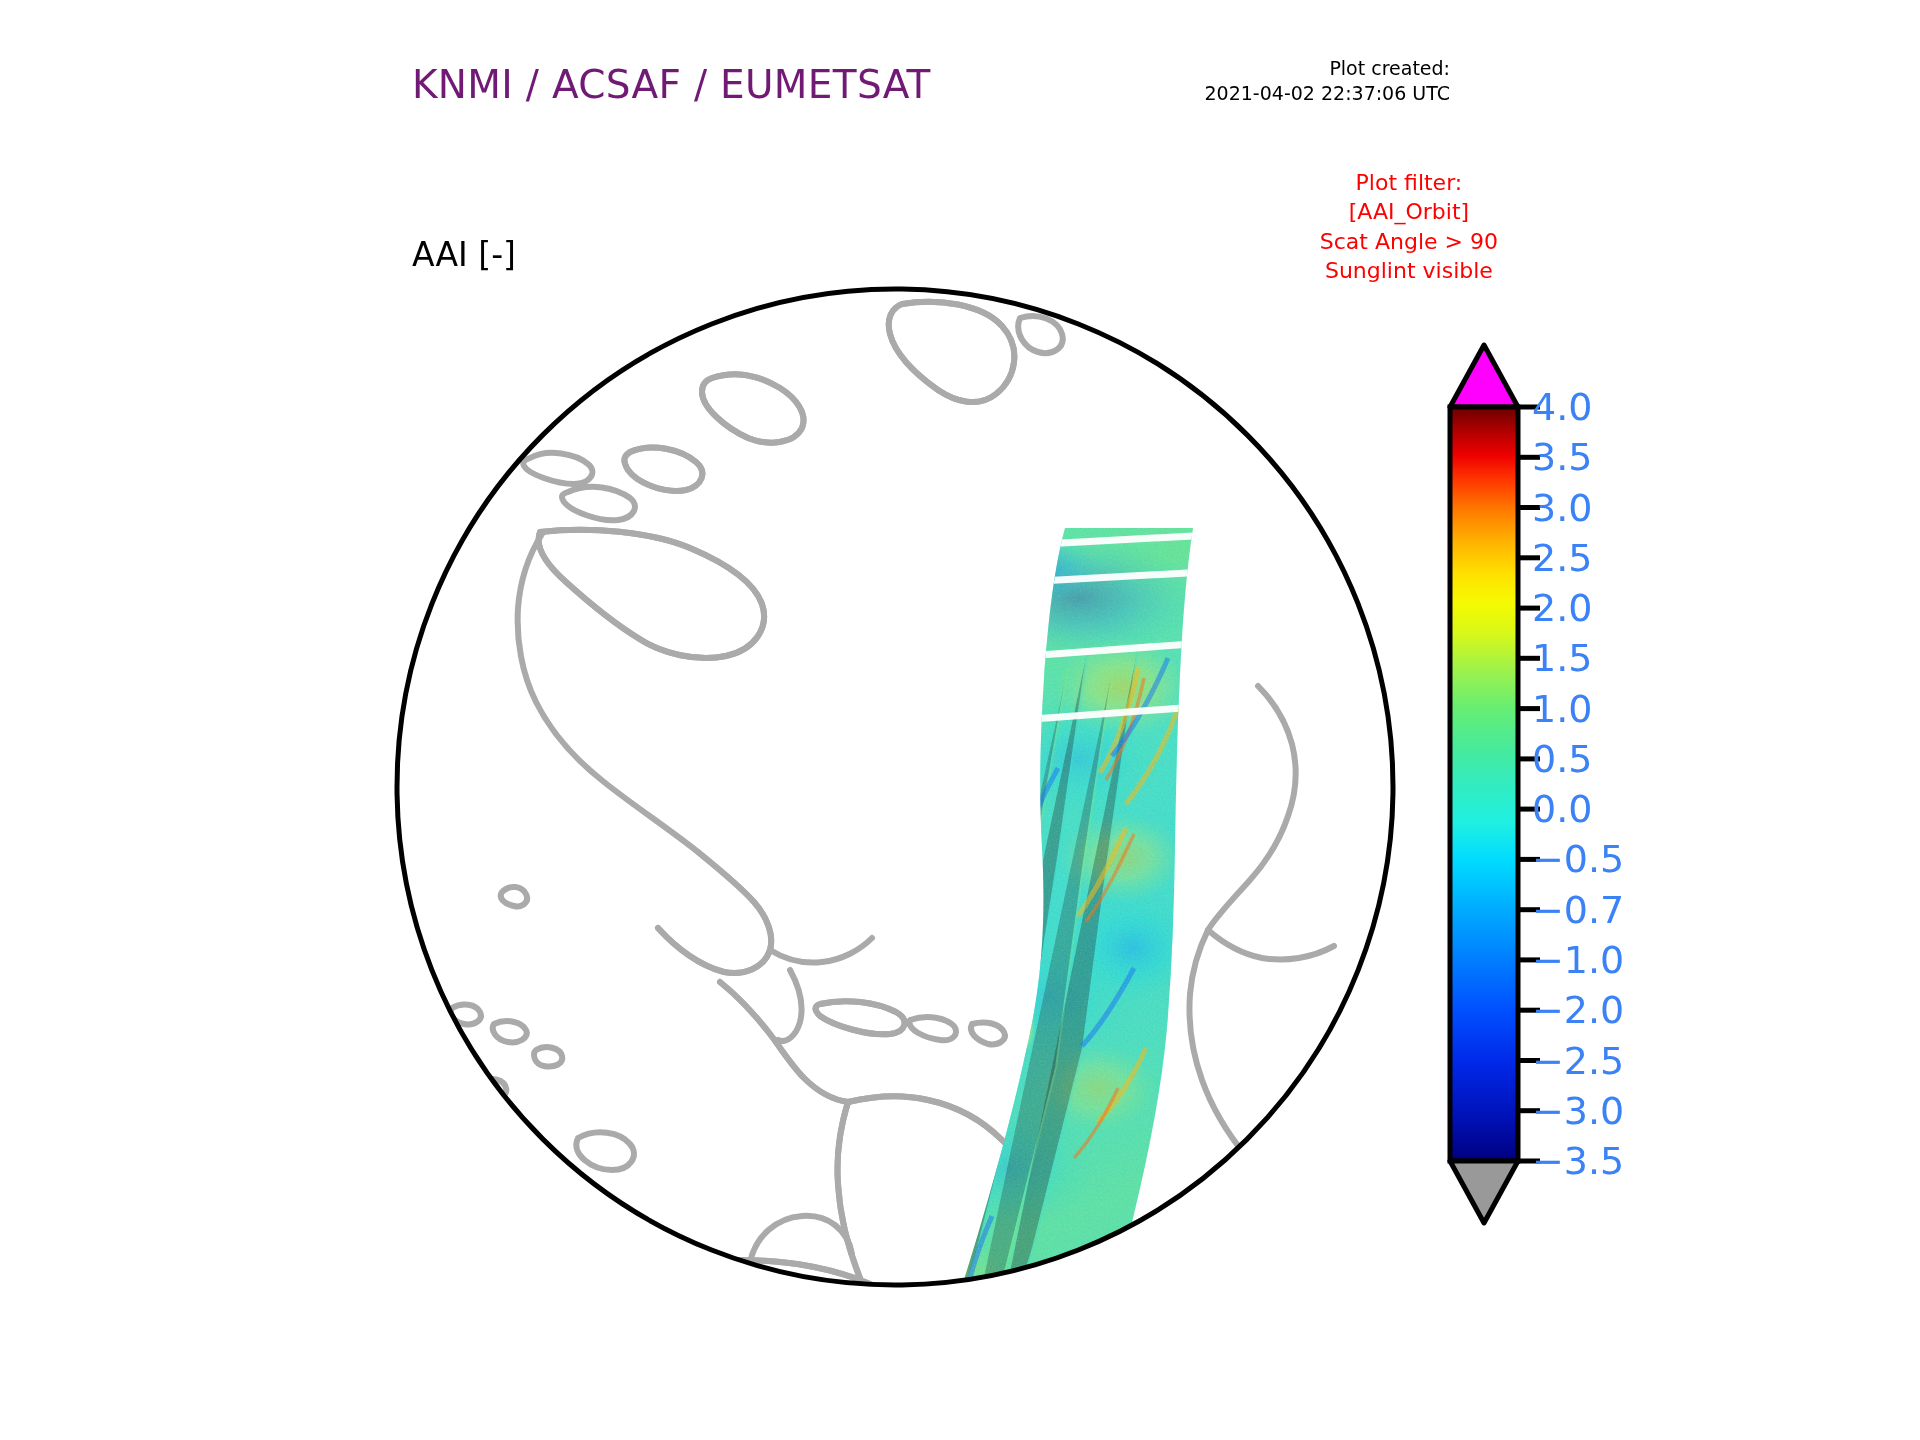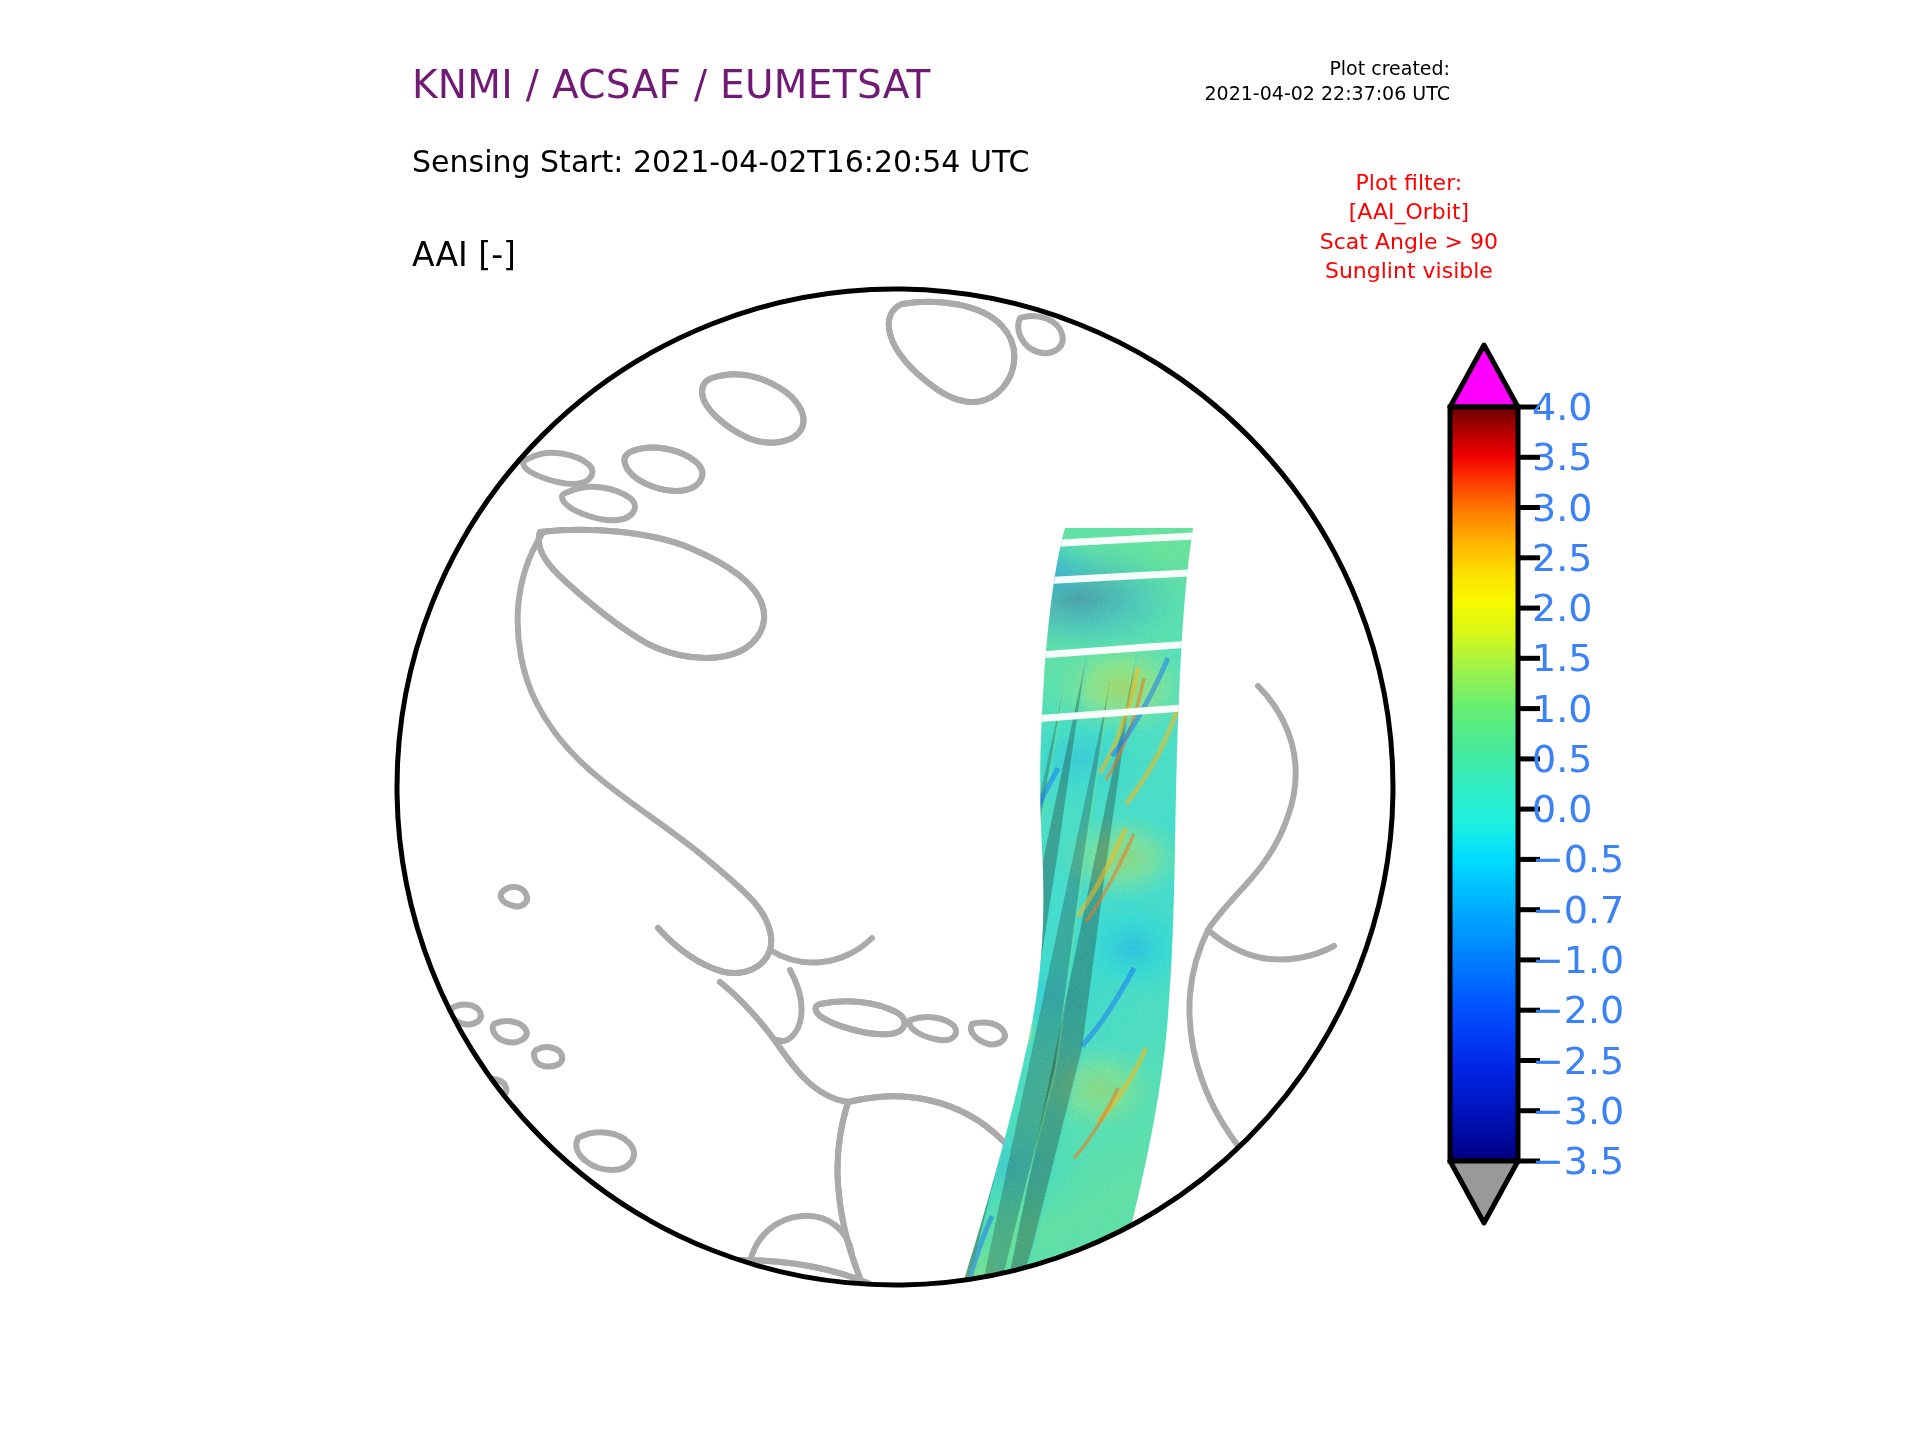--- a/index.html
+++ b/index.html
@@ -111,21 +111,20 @@
 <body>
 
 <div id="org-title">KNMI / ACSAF / EUMETSAT</div>
 
 <div id="plot-created-block">
   <div>Plot created:</div>
   <div>2021-04-02 22:37:06 UTC</div>
 </div>
 
 <div id="product-block">
-  <div>Sensing Start: 2021-04-02T16:20:54 UTC</div>
 </div>
 
 <div id="variable-title">AAI [-]</div>
 
 <div id="plot-filter-block">
   <div>Plot filter:</div>
   <div>[AAI_Orbit]</div>
   <div>Scat Angle &gt; 90</div>
   <div>Sunglint visible</div>
 </div>

